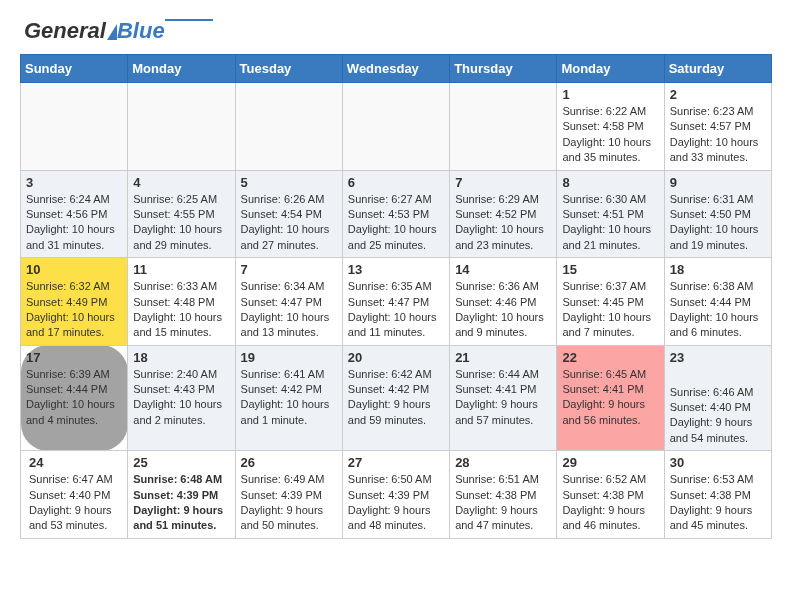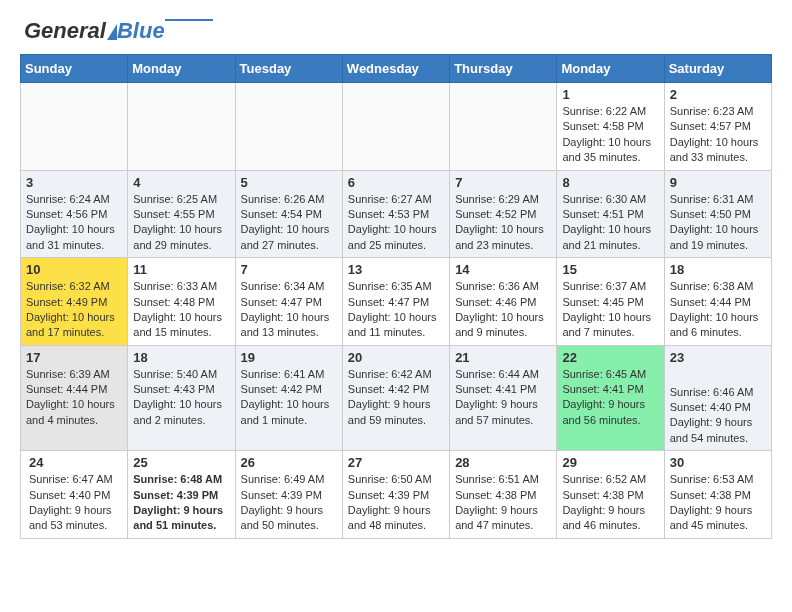--- a/index.html
+++ b/index.html
@@ -250,30 +250,30 @@
           </td>
           <td style="background: rgb(255, 255, 255);">
             <span class="day-number">18</span>
             <div class="day-info" style="white-space: pre-line;">Sunrise: 6:38 AM
 Sunset: 4:44 PM
 Daylight: 10 hours
 and 6 minutes.</div>
           </td>
         </tr>
         <tr>
-          <td style="background: #e5e5e5;">
+          <td style="background: #a3a3a3; border-radius: 27px;">
             <span class="day-number">17</span>
             <div class="day-info" style="white-space: pre-line;">Sunrise: 6:39 AM
 Sunset: 4:44 PM
 Daylight: 10 hours
 and 4 minutes.</div>
           </td>
           <td style="background: rgb(238, 242, 247);">
             <span class="day-number">18</span>
-            <div class="day-info" style="white-space: pre-line;">Sunrise: 5:40 AM
+            <div class="day-info" style="white-space: pre-line;">Sunrise: 2:40 AM
 Sunset: 4:43 PM
 Daylight: 10 hours
 and 2 minutes.</div>
           </td>
           <td style="background: rgb(238, 242, 247);">
             <span class="day-number">19</span>
             <div class="day-info" style="white-space: pre-line;">Sunrise: 6:41 AM
 Sunset: 4:42 PM
 Daylight: 10 hours
 and 1 minute.</div>
@@ -285,21 +285,21 @@
 Daylight: 9 hours
 and 59 minutes.</div>
           </td>
           <td style="background: rgb(238, 242, 247);">
             <span class="day-number">21</span>
             <div class="day-info" style="white-space: pre-line;">Sunrise: 6:44 AM
 Sunset: 4:41 PM
 Daylight: 9 hours
 and 57 minutes.</div>
           </td>
-          <td style="background: #86efac; margin-top: 48px;">
+          <td style="background: #fca5a5; margin-top: 48px;">
             <span class="day-number">22</span>
             <div class="day-info" style="white-space: pre-line;">Sunrise: 6:45 AM
 Sunset: 4:41 PM
 Daylight: 9 hours
 and 56 minutes.</div>
           </td>
           <td style="background: rgb(238, 242, 247);">
             <span class="day-number">23</span>
             <div class="day-info" style="white-space: pre-line; margin-top: 20px;">Sunrise: 6:46 AM
 Sunset: 4:40 PM

